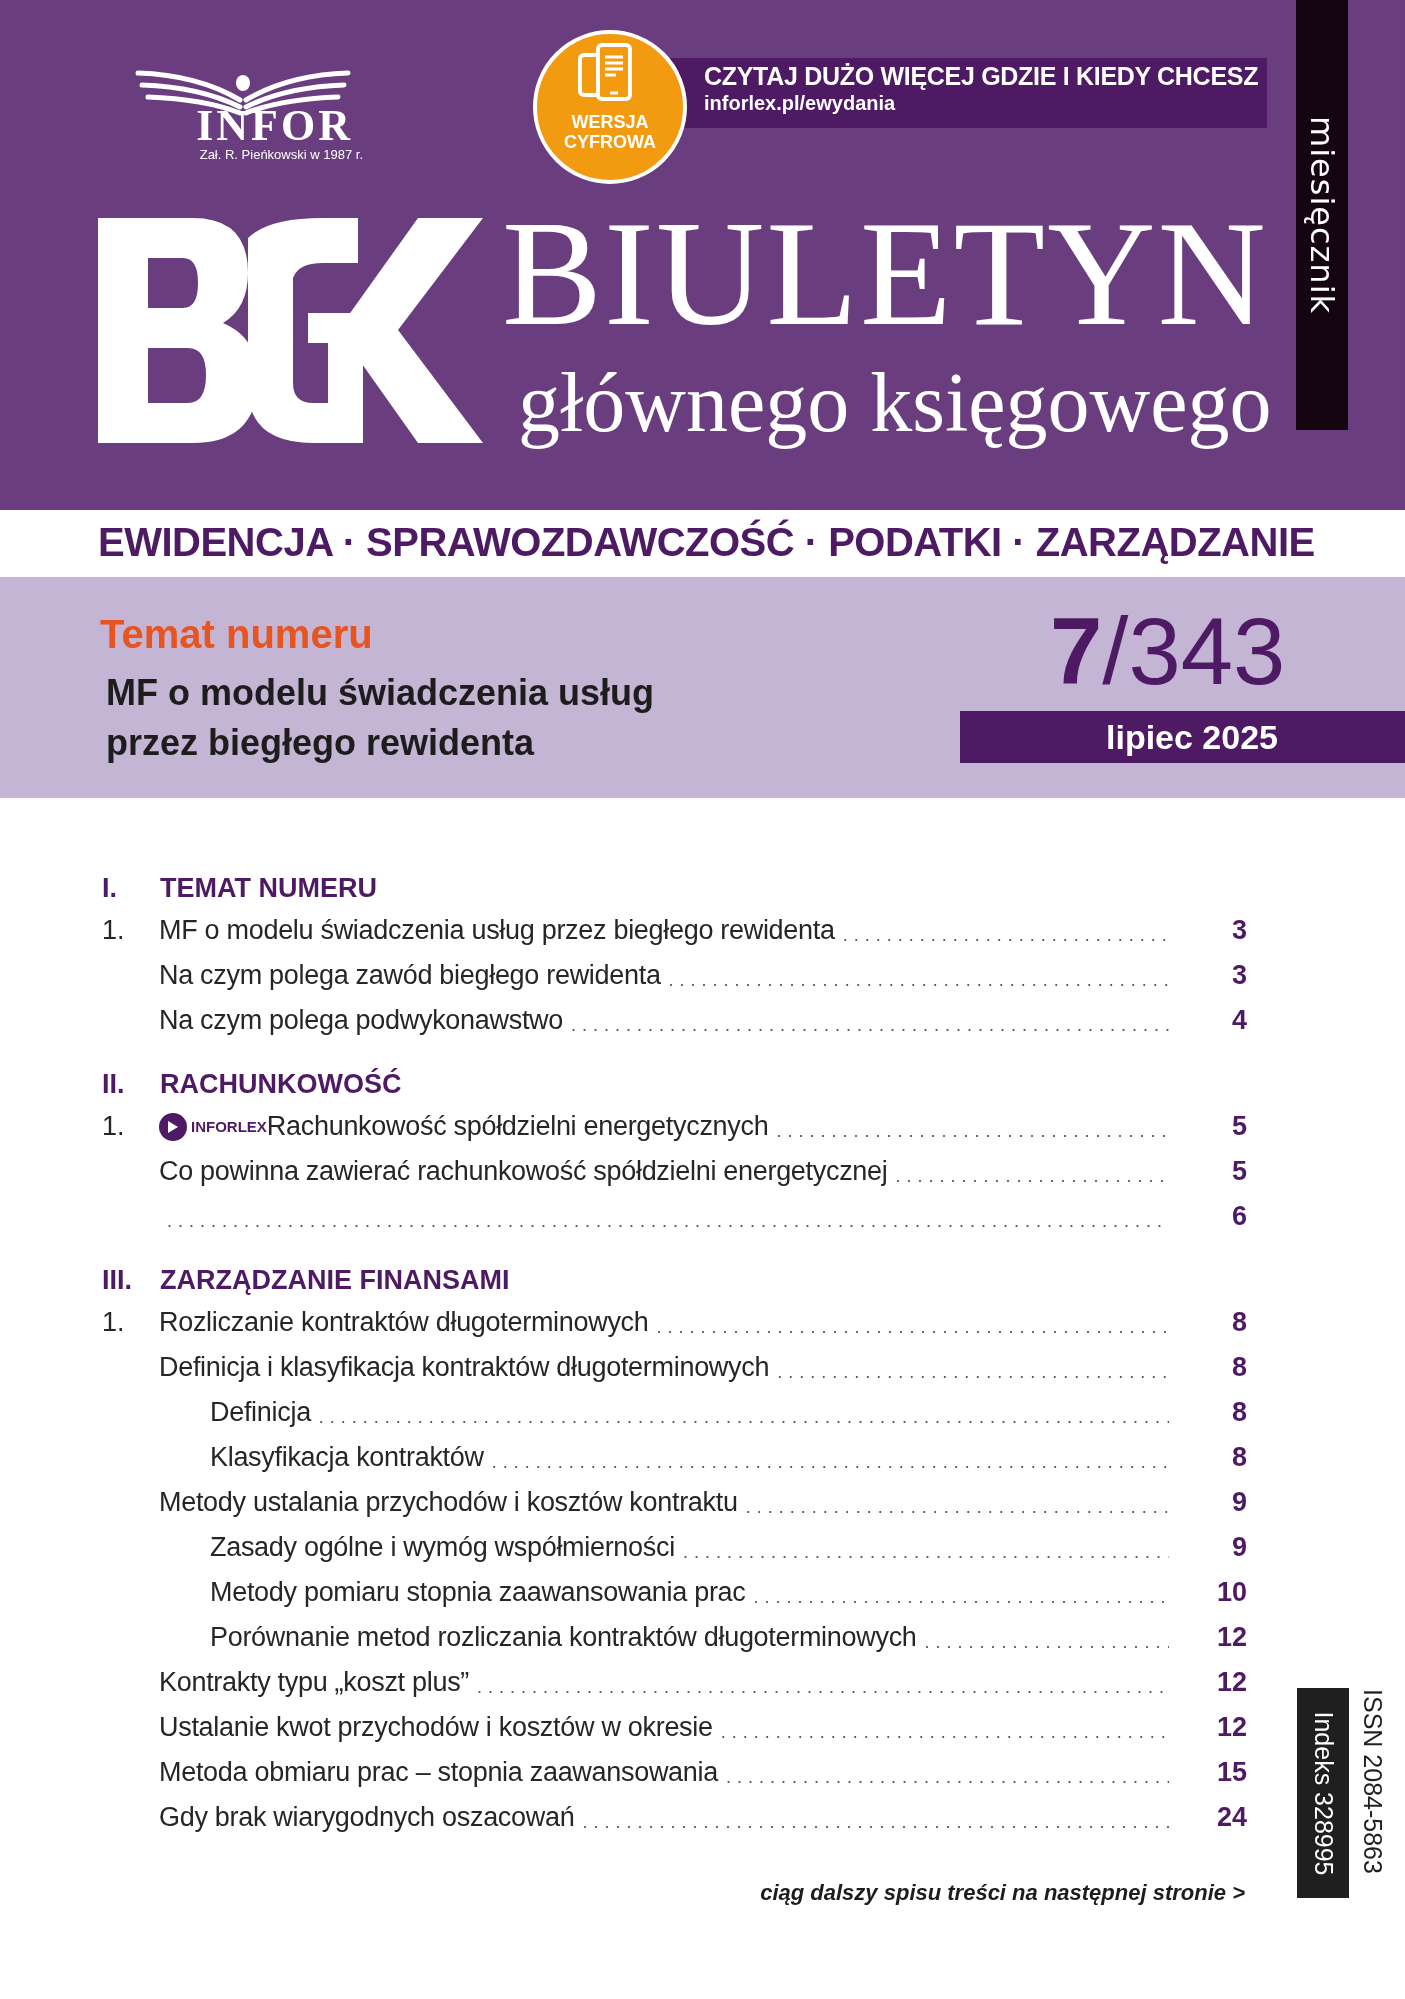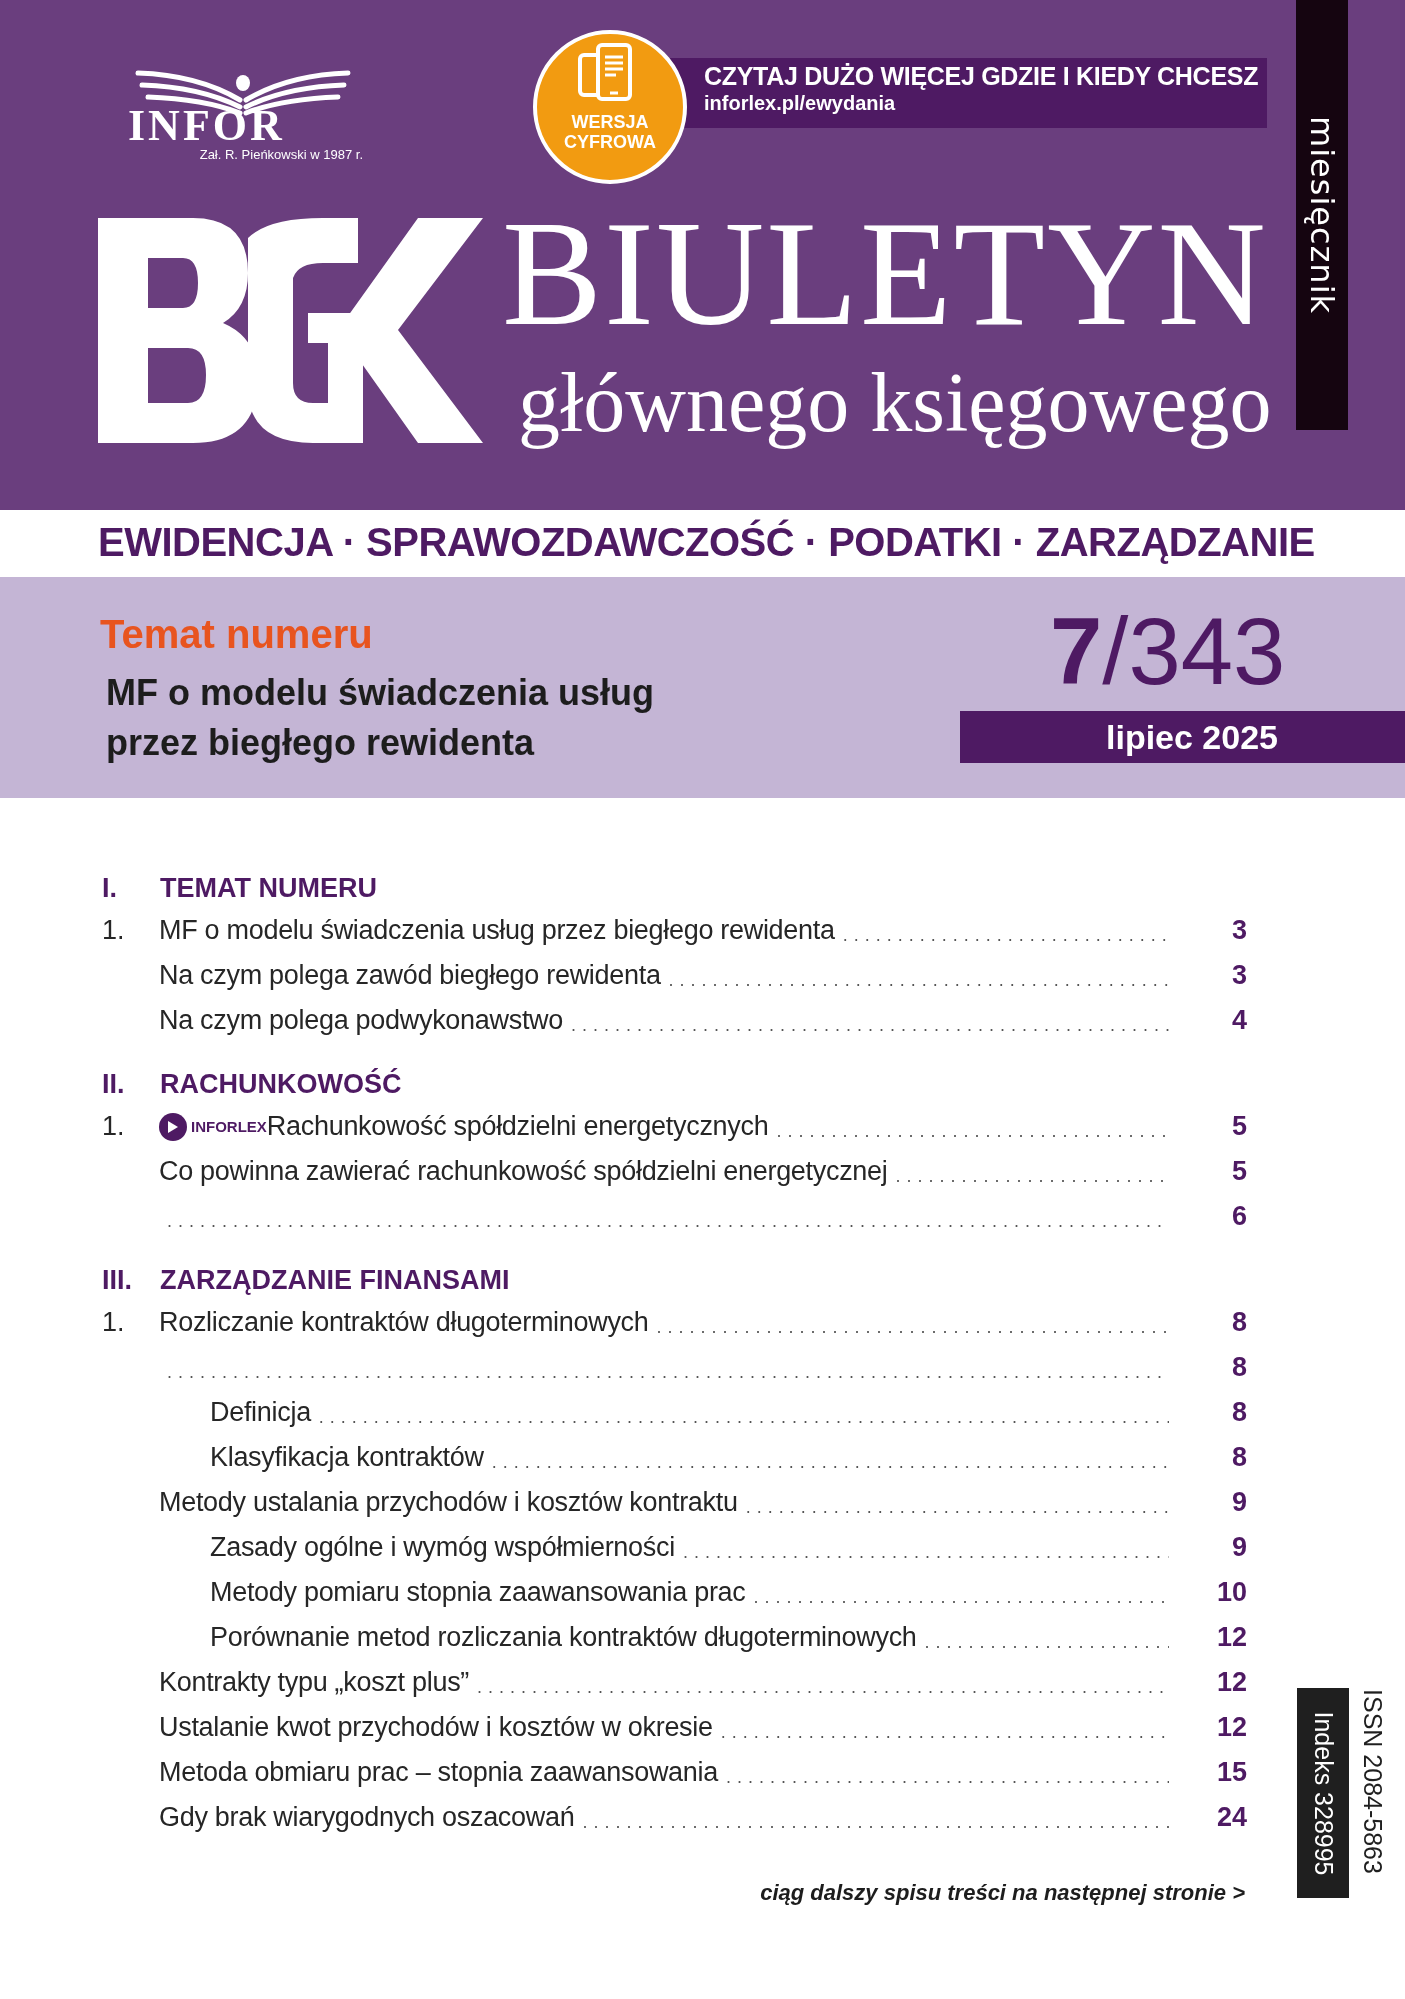--- a/index.html
+++ b/index.html
@@ -6,21 +6,21 @@
   html, body { width: 1405px; height: 1999px; background: #ffffff; overflow: hidden; }
   body { position: relative; font-family: "Liberation Sans", sans-serif; }
   .abs { position: absolute; }
 
   .header { left: 0; top: 0; width: 1405px; height: 510px; background: #6a3e7e; }
   .black-strip { left: 1296px; top: 0; width: 52px; height: 430px; background: #150510; }
   .monthly { left: 1296px; top: 0; width: 52px; height: 430px; display: flex; align-items: center; justify-content: center; }
   .monthly span { display: block; transform: rotate(90deg); white-space: nowrap; color: #fff; font-family: "DejaVu Sans", sans-serif; font-size: 32px; letter-spacing: 1px; }
 
   .logo { left: 128px; top: 55px; width: 230px; height: 110px; }
-  .logo-text { left: 128px; top: 100px; width: 225px; text-align: left; color: #fff; font-family: "Liberation Serif", serif; font-weight: bold; font-size: 44px; letter-spacing: 3px; }
+  .logo-text { left: 128px; top: 100px; width: 225px; text-align: right; color: #fff; font-family: "Liberation Serif", serif; font-weight: bold; font-size: 44px; letter-spacing: 3px; }
   .logo-sub { left: 118px; top: 147px; width: 245px; text-align: right; color: #fff; font-size: 13px; }
 
   .promo-bar { left: 655px; top: 58px; width: 612px; height: 70px; background: #4e1a63; }
   .promo-title { left: 704px; top: 62px; color: #fff; font-weight: bold; font-size: 25px; letter-spacing: -0.3px; white-space: nowrap; }
   .promo-url { left: 704px; top: 92px; color: #fff; font-weight: bold; font-size: 20px; white-space: nowrap; }
   .badge { left: 533px; top: 30px; width: 154px; height: 154px; border-radius: 50%; background: #f29b11; border: 4px solid #fff; }
   .badge-icon { left: 576px; top: 43px; width: 64px; height: 60px; }
   .badge-text { left: 533px; top: 112px; width: 154px; text-align: center; color: #fff; font-weight: bold; font-size: 18px; line-height: 20px; }
 
   .bgk { left: 98px; top: 218px; width: 385px; height: 225px; }
@@ -179,20 +179,21 @@
       <span>ZARZĄDZANIE FINANSAMI</span>
     </div>
     <div class="row">
       <span class="num">1.</span>
       <span class="txt">Rozliczanie kontraktów długoterminowych</span>
       <span class="dots">........................................................................................................................</span>
       <span class="page">8</span>
     </div>
     <div class="row">
       <span class="num"></span>
+      <span class="txt">Definicja i klasyfikacja kontraktów długoterminowych</span>
       <span class="dots">........................................................................................................................</span>
       <span class="page">8</span>
     </div>
     <div class="row">
       <span class="num"></span>
       <span style="width: 51px; flex: 0 0 auto;"></span>
       <span class="txt">Definicja</span>
       <span class="dots">........................................................................................................................</span>
       <span class="page">8</span>
     </div>

